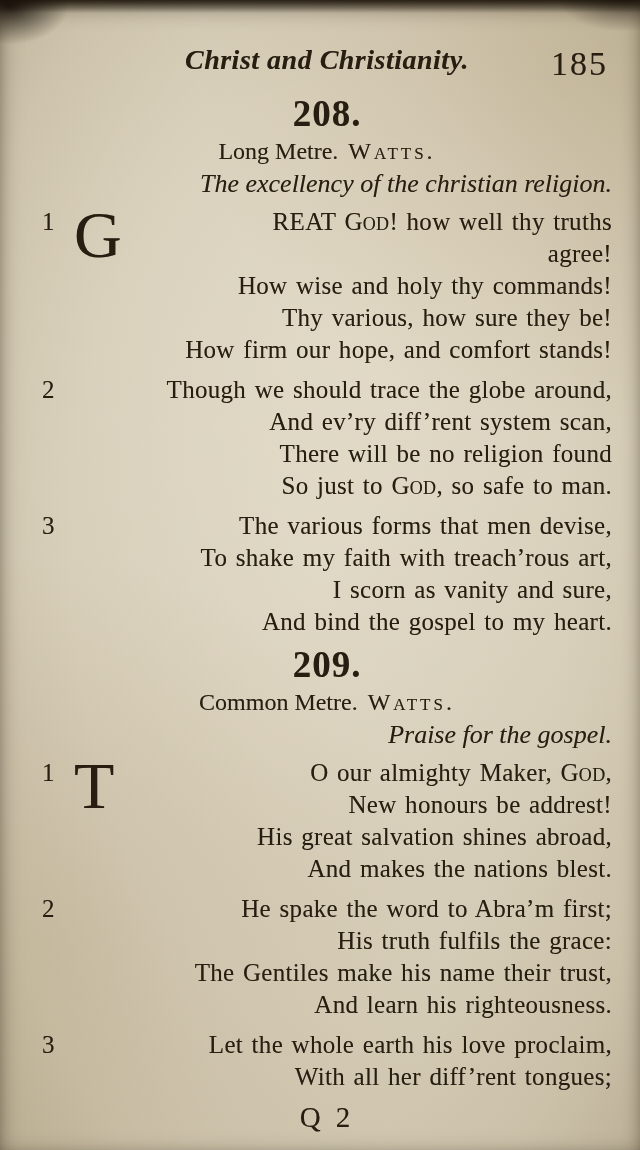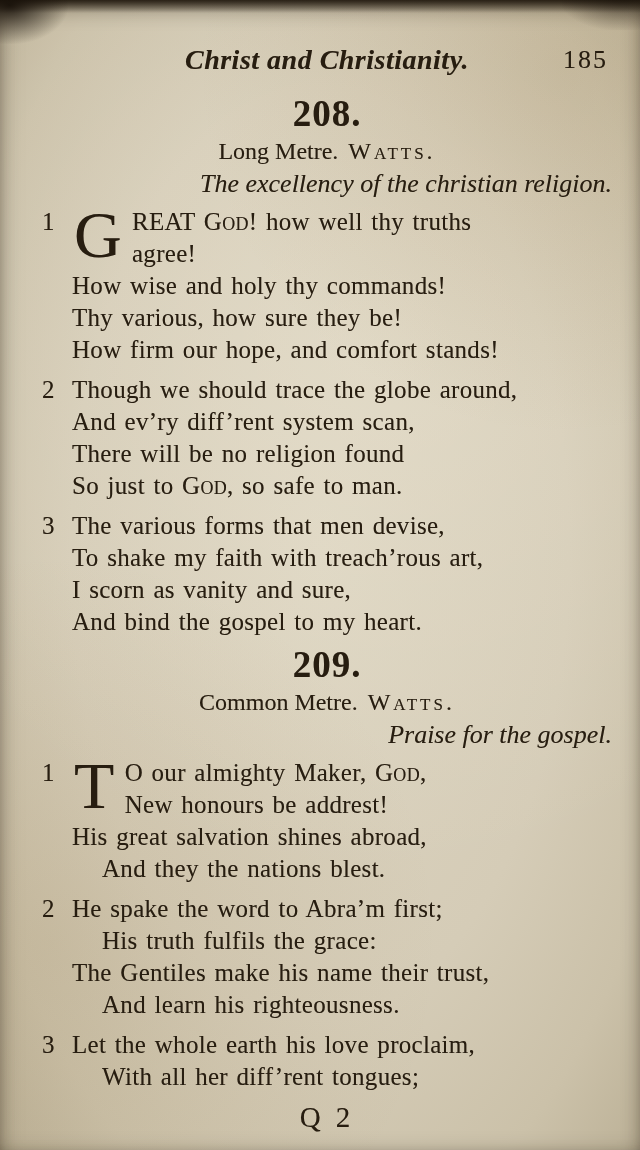--- a/index.html
+++ b/index.html
@@ -23,32 +23,32 @@
   }
   .edge-top{position:absolute;top:0;left:0;right:0;height:13px;
     background:linear-gradient(180deg, rgba(28,20,10,.85), rgba(28,20,10,0));pointer-events:none;}
   .corner-blot{position:absolute;top:-8px;left:-10px;width:78px;height:52px;
     background:radial-gradient(ellipse at 25% 25%, rgba(22,15,8,.9), rgba(22,15,8,0) 72%);pointer-events:none;}
   .corner-blot-right{position:absolute;top:-10px;right:-12px;width:90px;height:40px;
     background:radial-gradient(ellipse at 70% 20%, rgba(22,15,8,.55), rgba(22,15,8,0) 75%);pointer-events:none;}
 
   .running-head{position:relative;text-align:center;margin:8px 0 18px;min-height:32px;}
   .rh-title{font-style:italic;font-weight:700;font-size:28px;letter-spacing:.5px;}
-  .rh-page{position:absolute;right:4px;top:1px;font-size:26px;letter-spacing:2px;}
+  .rh-page{position:absolute;right:4px;top:1px;font-size:34px;letter-spacing:2px;}
 
   .hymn-number{text-align:center;font-size:37px;font-weight:700;letter-spacing:1px;
     margin:1px 0 4px;line-height:1.05;}
   .metre-line{text-align:center;font-size:24px;font-weight:400;margin:0 0 4px;line-height:1.12;}
   .author{font-variant:small-caps;letter-spacing:3px;margin-left:10px;}
   .subtitle{text-align:right;font-style:italic;font-size:26px;margin:0 0 8px;line-height:1.12;}
 
   .verse{display:flex;margin:0 0 8px;}
   .vnum{width:30px;flex:none;font-size:25px;line-height:32px;}
   .vbody{flex:1;font-size:25px;line-height:32px;letter-spacing:.3px;word-spacing:2px;}
-  .vline{white-space:nowrap;}
+  .vline{white-space:nowrap;text-align:right;}
   .vline.ind{padding-left:30px;}
   .dropcap{float:left;font-size:66px;line-height:54px;height:60px;
     padding:2px 10px 0 2px;font-weight:400;}
   .sc{font-variant:small-caps;}
 
   .sig{margin-top:auto;text-align:center;font-size:29px;letter-spacing:4px;padding-bottom:4px;}
 </style>
 </head>
 <body>
 
@@ -101,21 +101,21 @@
         <h2 class="hymn-number">209.</h2>
         <div class="metre-line"><span class="metre">Common Metre.</span><span class="sc author">Watts.</span></div>
         <div class="subtitle">Praise for the gospel.</div>
         <div class="verse">
           <span class="vnum">1</span>
           <div class="vbody">
             <span class="dropcap">T</span>
             <div class="vline">O our almighty Maker, <span class="sc">God</span>,</div>
             <div class="vline ind">New honours be addrest!</div>
             <div class="vline">His great salvation shines abroad,</div>
-            <div class="vline ind">And they the nations blest.</div>
+            <div class="vline ind">And makes the nations blest.</div>
           </div>
         </div>
         <div class="verse">
           <span class="vnum">2</span>
           <div class="vbody">
             <div class="vline">He spake the word to Abra’m first;</div>
             <div class="vline ind">His truth fulfils the grace:</div>
             <div class="vline">The Gentiles make his name their trust,</div>
             <div class="vline ind">And learn his righteousness.</div>
           </div>

